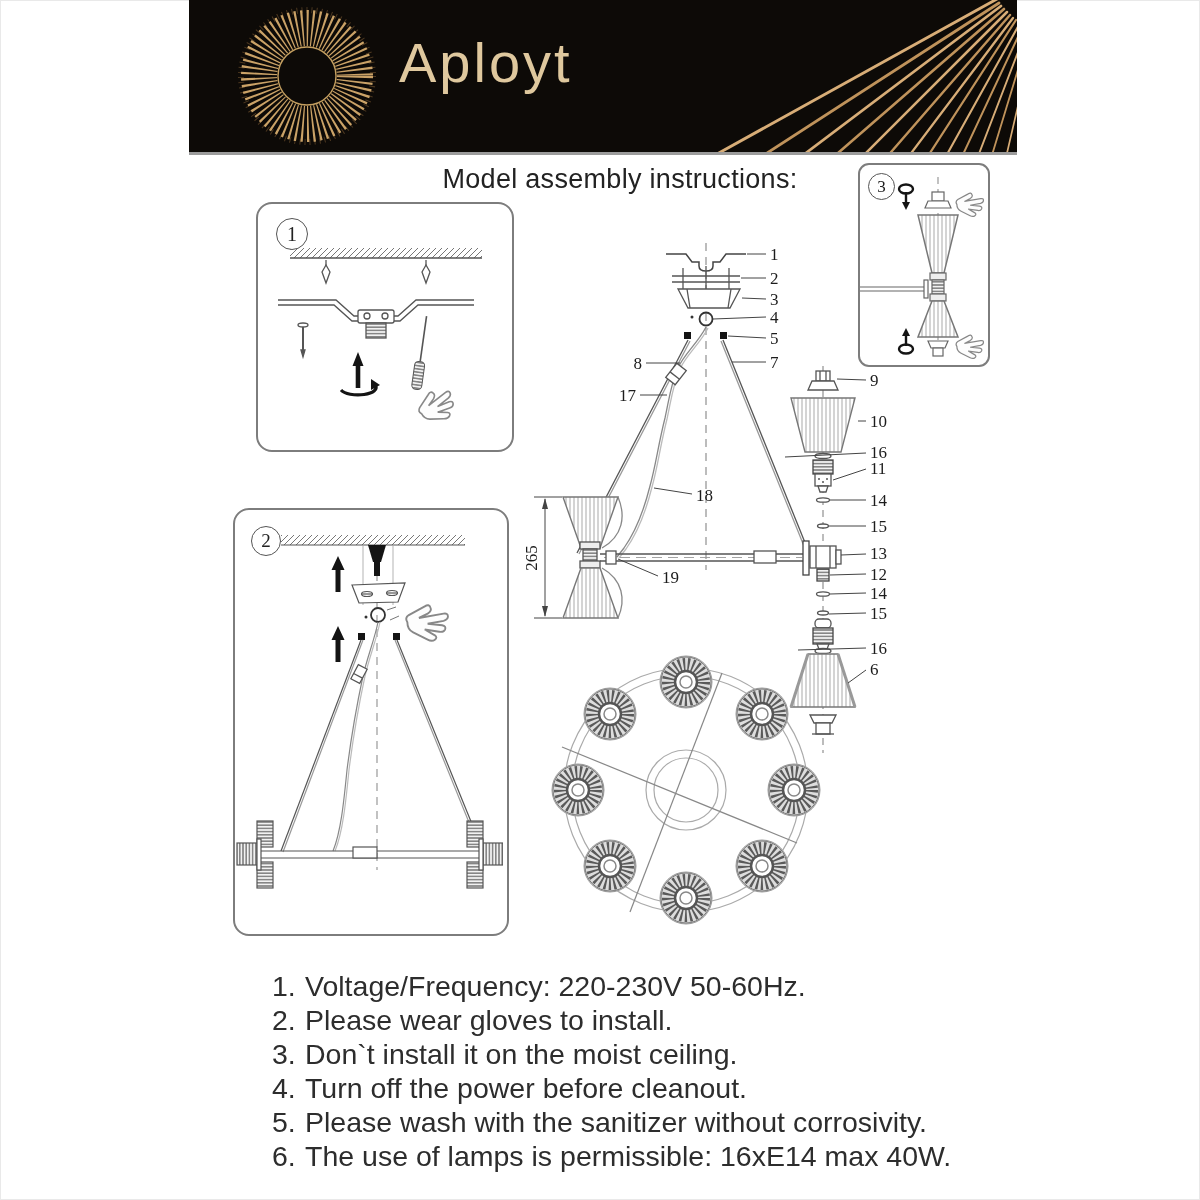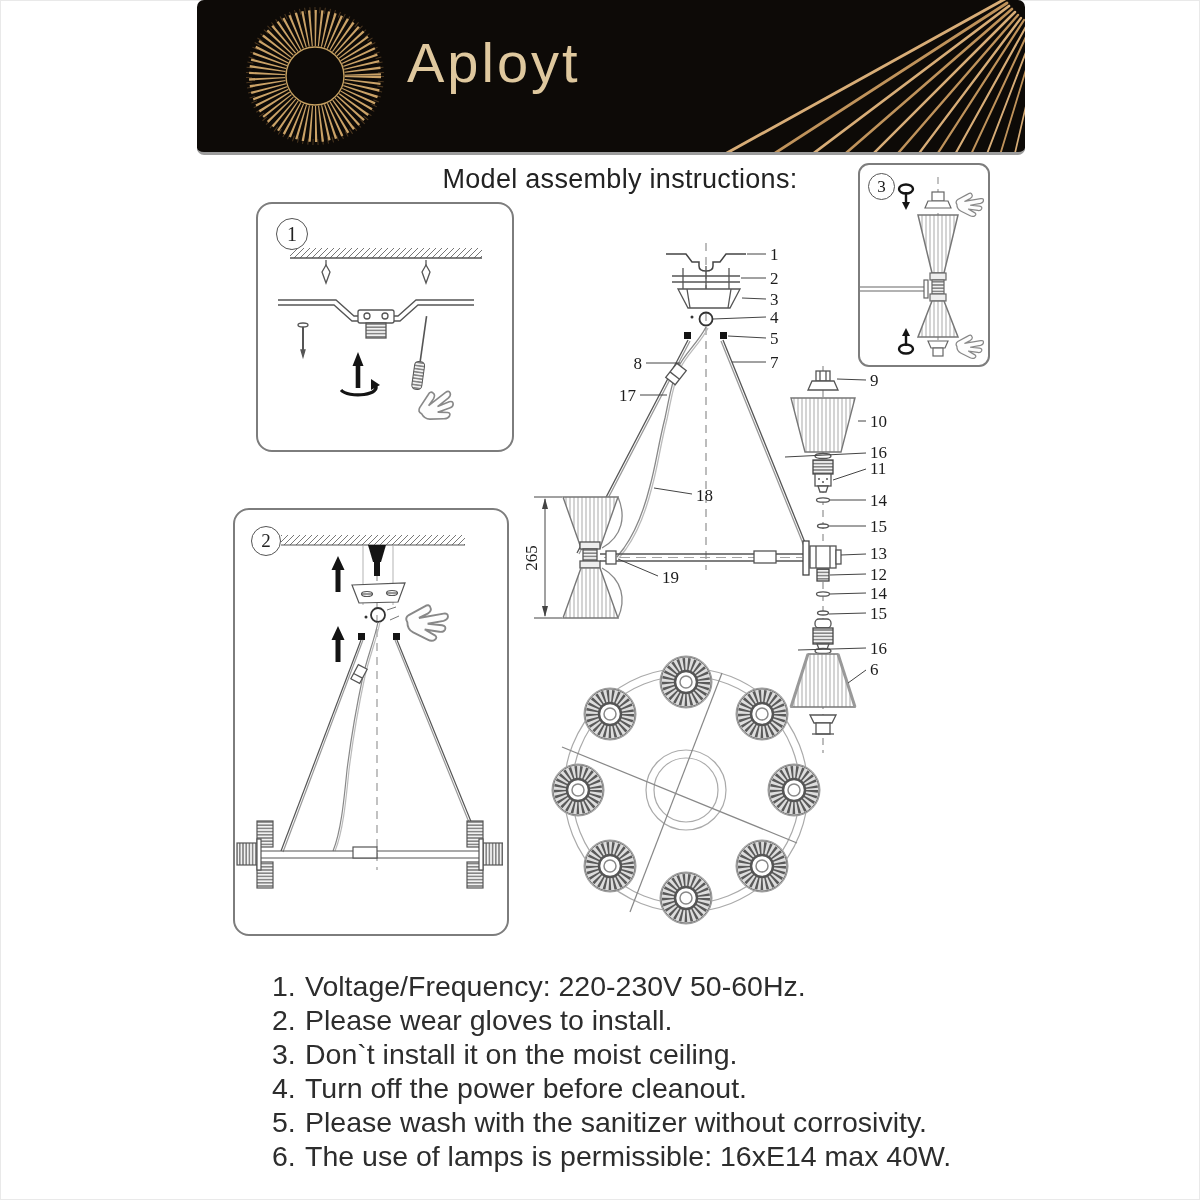--- a/index.html
+++ b/index.html
@@ -1,20 +1,20 @@
 <!DOCTYPE html>
 <html><head>
 <meta charset="utf-8">
 <style>
   html,body{margin:0;padding:0;background:#ffffff;}
   .page{position:relative;width:1200px;height:1200px;background:#fff;overflow:hidden;
         box-shadow:inset 0 0 0 1px #e9e9e9;font-family:"Liberation Sans",sans-serif;}
   
-  .banner{position:absolute;left:197px;top:0;width:828px;height:152px;background:#0d0a07;
-          border-bottom:3px solid #9c9c9c;border-radius:7px;}
+  .banner{position:absolute;left:189px;top:0;width:828px;height:152px;background:#0d0a07;
+          border-bottom:3px solid #9c9c9c;}
   .banner svg{position:absolute;left:0;top:0;}
   .brand{position:absolute;left:210px;top:30px;font-size:56px;color:#dfc89e;
          letter-spacing:3px;font-weight:400;font-family:"Liberation Sans",sans-serif;}
   
   .title-block{position:absolute;left:0;top:163px;width:1200px;text-align:center;color:#222;}
   .title-block div{font-size:27px;line-height:33px;letter-spacing:.3px;padding-left:40px;}
   
   .figure-box{position:absolute;border:2px solid #7d7d7d;border-radius:16px;background:#fff;}
   .box1{left:256px;top:202px;width:254px;height:246px;}
   .box2{left:233px;top:508px;width:272px;height:424px;}

